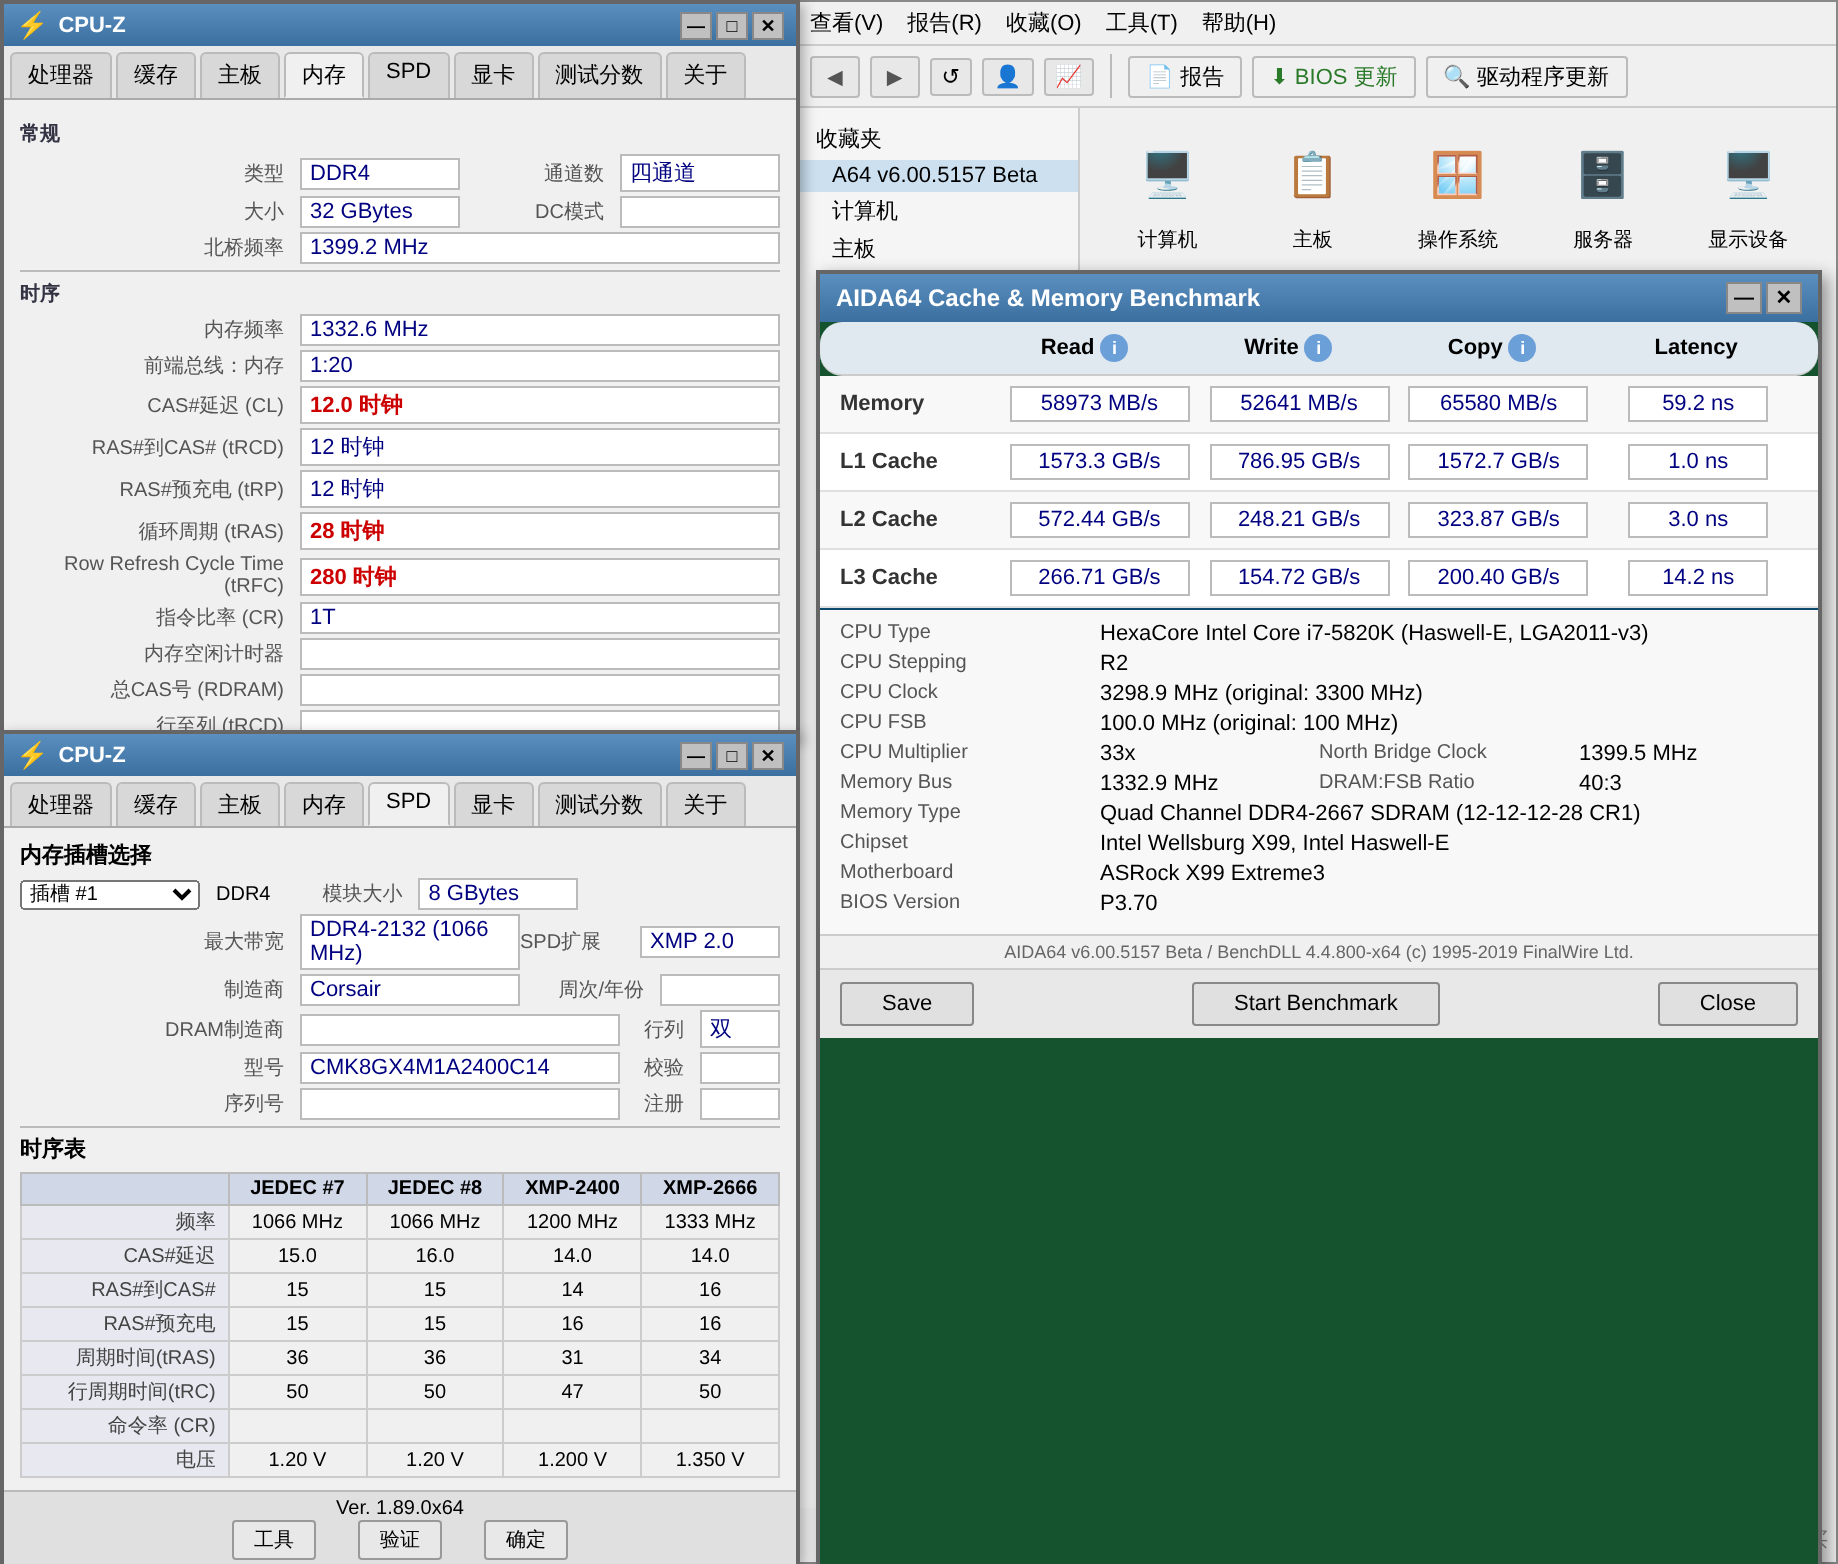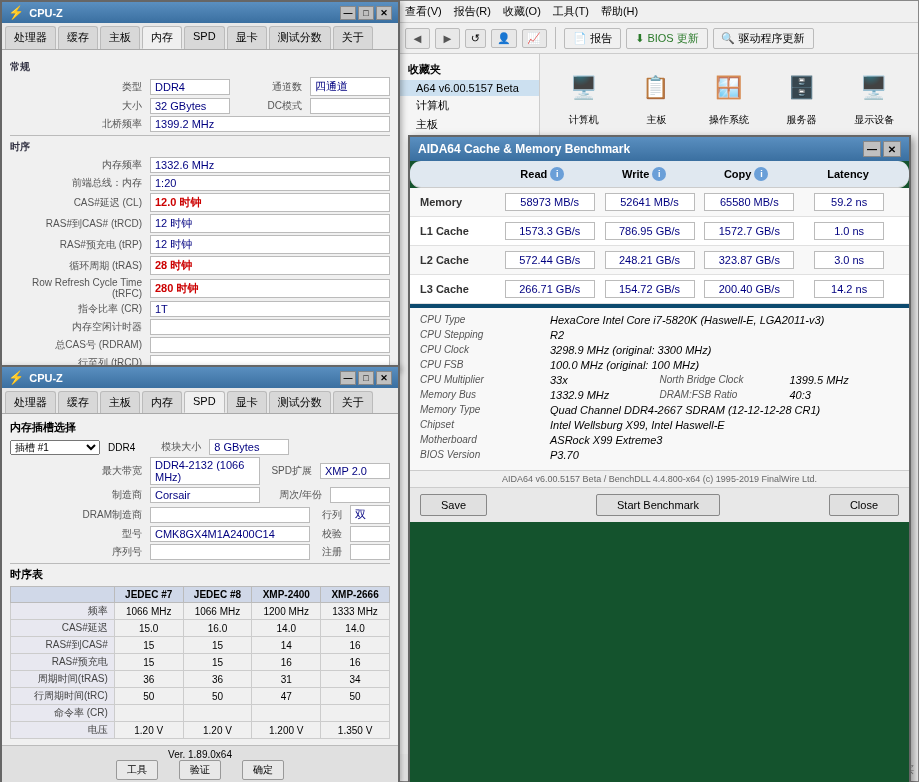--- a/index.html
+++ b/index.html
@@ -92,21 +92,21 @@
 
     .aida-sidebar {
       width: 140px;
       background: #f5f5f5;
       border-right: 1px solid #ccc;
       padding: 5px 0;
       overflow-y: auto;
     }
 
     .sidebar-header {
-      font-weight: bold;
+      font-weight: normal;
       padding: 3px 8px;
       font-size: 11px;
     }
 
     .sidebar-item {
       padding: 2px 8px 2px 16px;
       cursor: pointer;
       font-size: 11px;
     }
     .sidebar-item.active { background: #cce0f0; }
@@ -392,22 +392,21 @@
       font-size: 11px;
       color: #000080;
       display: inline-block;
       min-width: 70px;
       text-align: center;
     }
 
     .bench-info-section {
       padding: 6px 10px;
       background: #f8f8f8;
-      border-top: 4px solid #0c4a6e;
-      font-style: italic;
+      border-top: 1px solid #0c4a6e;
     }
     .bench-info-row {
       display: flex;
       margin-bottom: 3px;
       font-size: 11px;
     }
     .bench-info-label {
       width: 130px;
       color: #555;
       font-size: 10px;
@@ -675,21 +674,21 @@
       <select style="width:90px;font-size:10px;">
         <option>插槽 #1</option>
       </select>
       <span style="margin-left:8px;margin-right:4px;font-size:10px;">DDR4</span>
       <span class="info-label" style="width:70px;text-align:right;">模块大小</span>
       <span class="info-value" style="max-width:80px;">8 GBytes</span>
     </div>
     <div class="info-row">
       <span class="info-label">最大带宽</span>
       <span class="info-value">DDR4-2132 (1066 MHz)</span>
-      <span class="info-label" style="width:60px;text-align:right;">SPD扩展</span>
+      <span class="info-label" style="width:60px;text-align:left;">SPD扩展</span>
       <span class="info-value" style="max-width:70px;">XMP 2.0</span>
     </div>
     <div class="info-row">
       <span class="info-label">制造商</span>
       <span class="info-value">Corsair</span>
       <span class="info-label" style="width:70px;text-align:right;">周次/年份</span>
       <span class="info-value" style="max-width:60px;"></span>
     </div>
     <div class="info-row">
       <span class="info-label">DRAM制造商</span>

